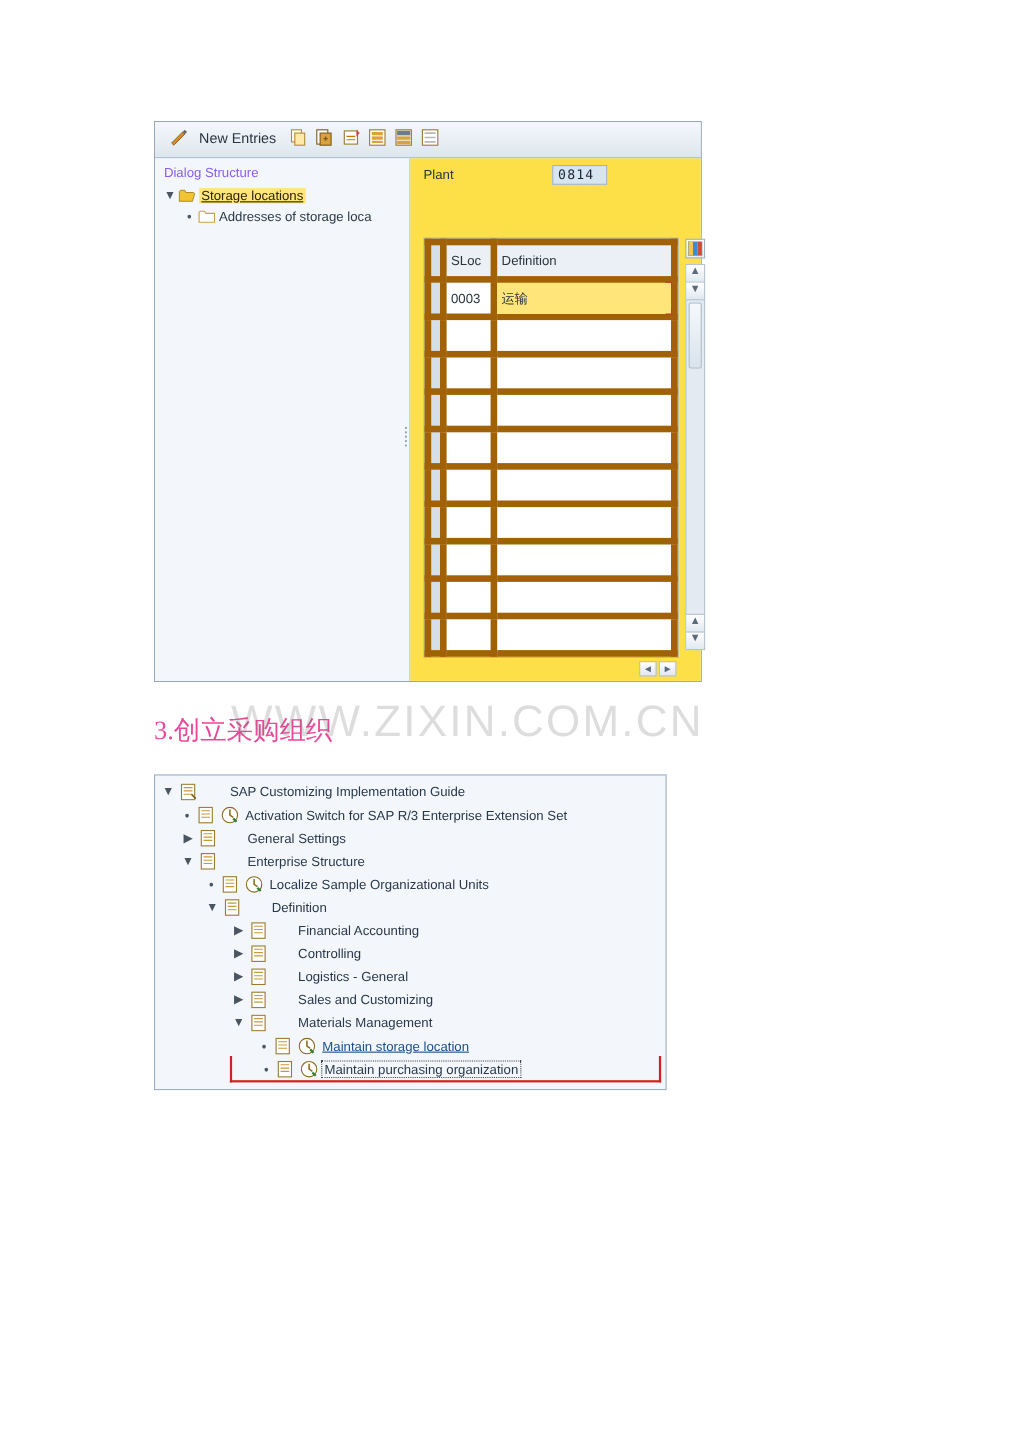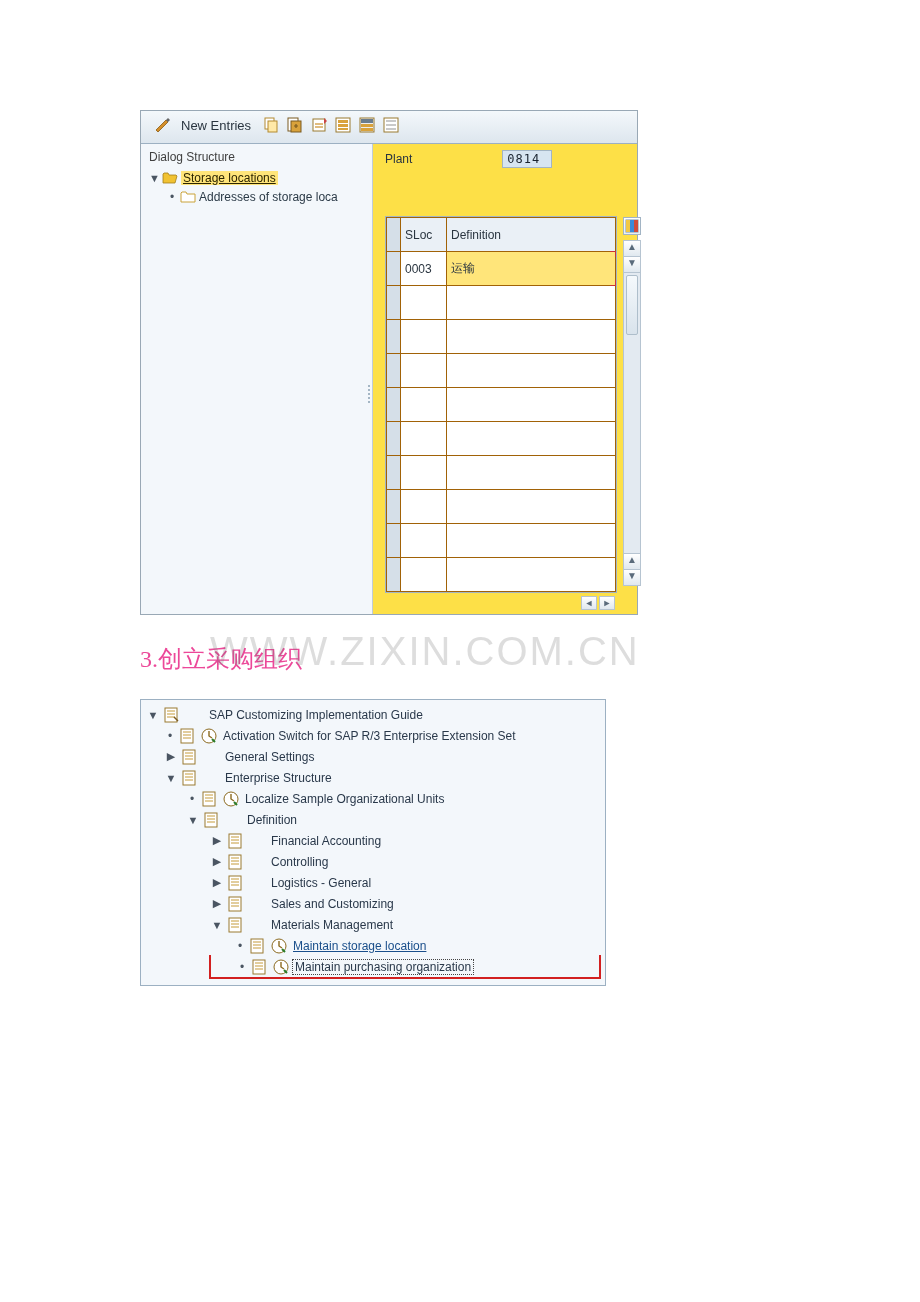--- a/index.html
+++ b/index.html
@@ -45,21 +45,21 @@
   .left-panel {
     width: 232px;
     border-right: 1px solid #c0ccd8;
     background: #f3f7fb;
     padding: 4px 0 0 0;
     min-height: 420px;
     overflow: hidden;
   }
   .left-title {
     padding: 2px 8px 4px 8px;
-    color: #404040;
+    color: #8b5cf6;
   }
   .tree {
     padding: 0 0 0 8px;
   }
   .tree-row {
     display: flex;
     align-items: center;
     gap: 3px;
     height: 19px;
     font-size: 12px;
@@ -101,21 +101,21 @@
     font-family: monospace;
     letter-spacing: 1px;
   }
   .table-wrap {
     position: relative;
     border: 1px solid #a2b4c4;
     width: 232px;
   }
   .sap-table { border-collapse: collapse; width: 100%; }
   .sap-table th, .sap-table td {
-    border: 1px solid #a16207;
+    border: 6px solid #a16207;
     font-size: 12px;
     font-weight: normal;
     text-align: left;
     padding: 2px 4px;
     height: 34px;
     background: #f4f8fb;
     color: #2a3540;
   }
   .sap-table th { background: #eaf0f6; }
   .sap-table th.sel-col, .sap-table td.sel-col {

